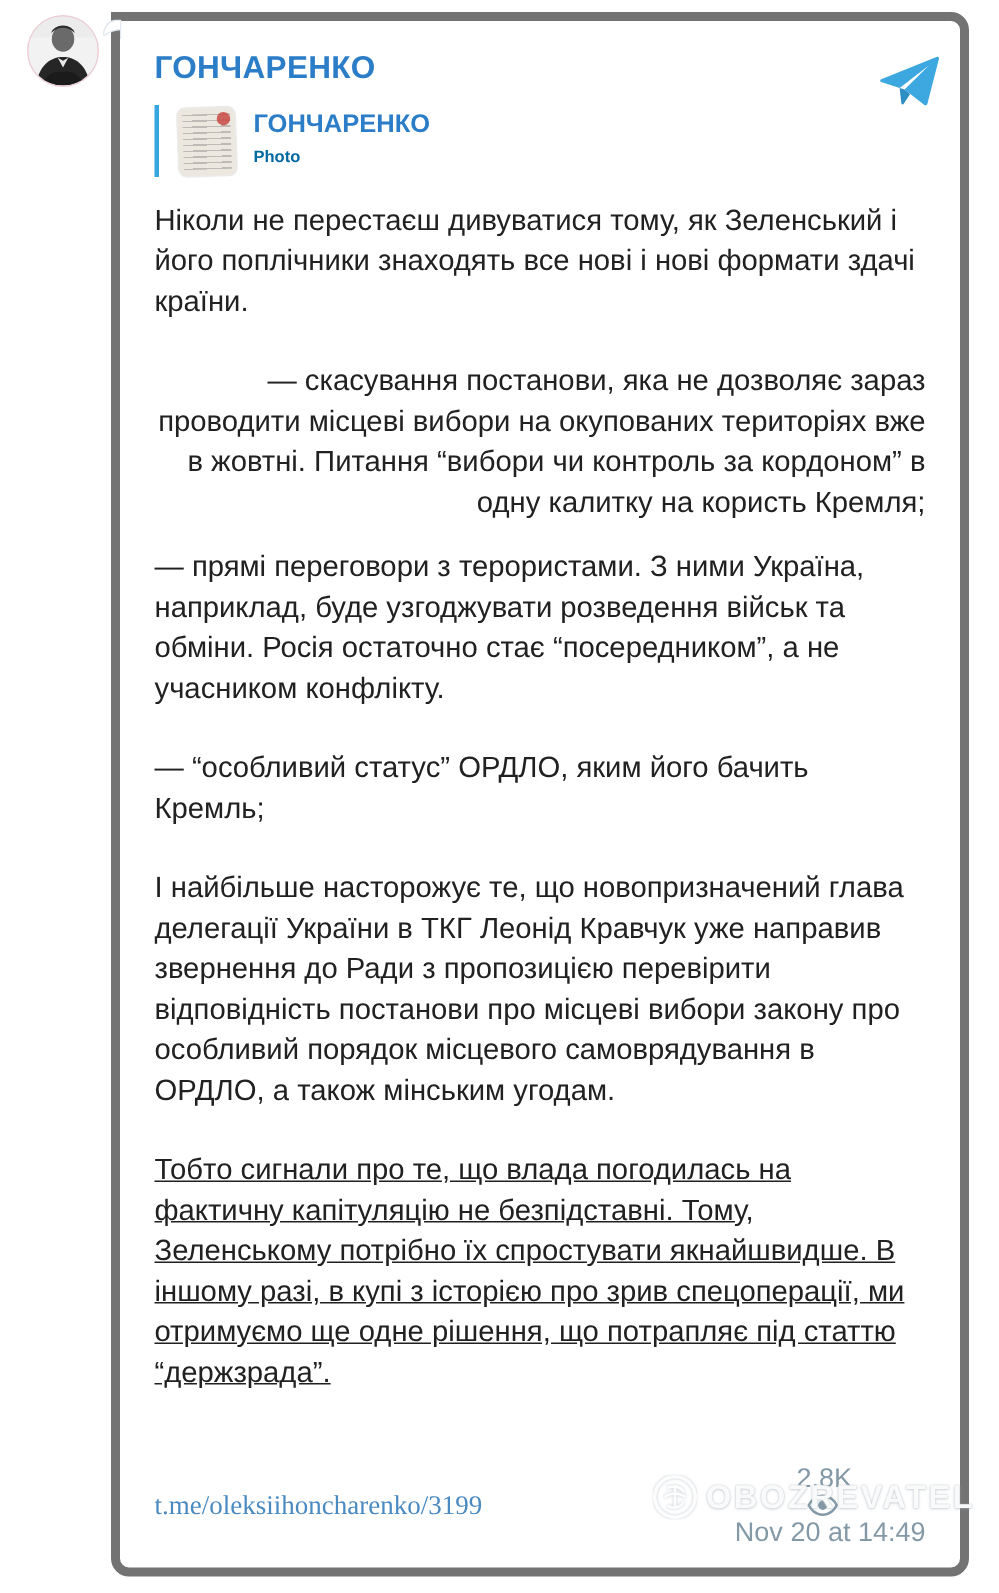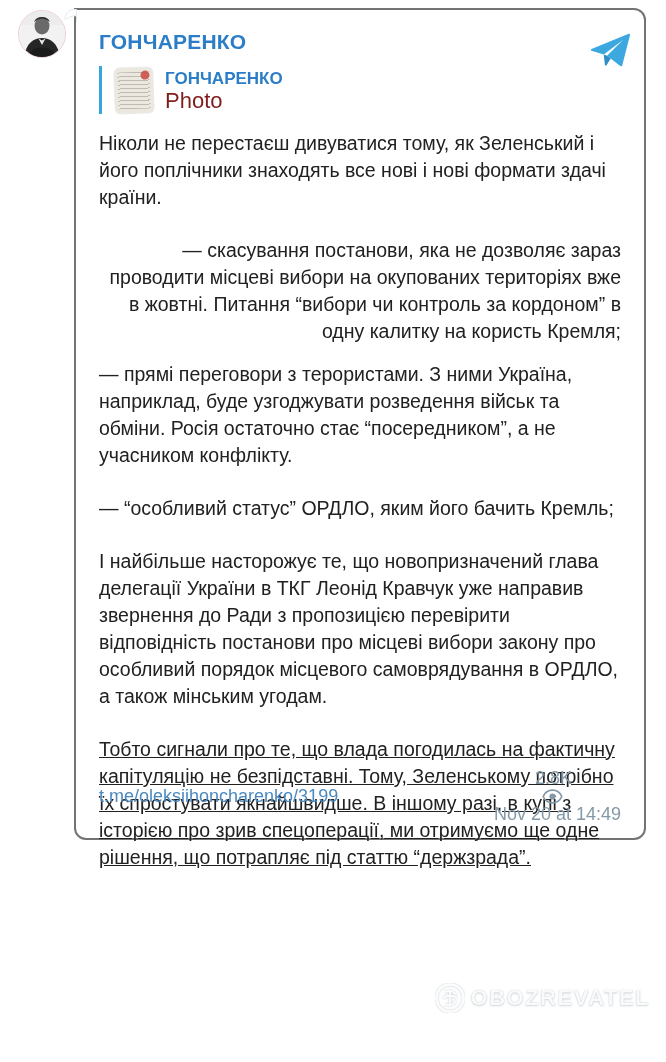--- a/index.html
+++ b/index.html
@@ -7,22 +7,22 @@
     position:relative;width:666px;height:1062px;background:#fff;overflow:hidden;
     font-family:"Liberation Sans","DejaVu Sans",sans-serif;
   }
   
   .avatar{
     position:absolute;left:18px;top:10px;width:48px;height:48px;border-radius:50%;
     overflow:hidden;border:1px solid #eccdd3;background:#f4f4f4;box-sizing:border-box;
   }
   
   .bubble{
-    position:absolute;left:74px;top:8px;width:572px;height:832px;box-sizing:border-box;
-    background:#fff;border:2px solid #737373;border-radius:0 12px 12px 12px;
+    position:absolute;left:74px;top:8px;width:572px;height:1043px;box-sizing:border-box;
+    background:#fff;border:6px solid #737373;border-radius:0 12px 12px 12px;
   }
   .tail{position:absolute;left:-12px;top:-1px;}
   .bubble-header{position:relative;padding:20px 60px 0 23px;}
   .channel-name{
     font-size:21px;font-weight:bold;color:#2b7dc7;letter-spacing:.2px;cursor:pointer;
   }
   .plane{position:absolute;top:18px;right:12px;width:44px;height:44px;cursor:pointer;}
   
   .quote{
     margin:12px 23px 0 23px;display:flex;align-items:center;
@@ -37,32 +37,32 @@
     position:absolute;inset:4px 3px;
     background:repeating-linear-gradient(180deg, rgba(90,90,90,.45) 0 1px, transparent 1px 4px);
     opacity:.7;
   }
   .thumb .stamp{
     position:absolute;top:3px;right:3px;width:9px;height:9px;border-radius:50%;
     background:#c94a43;opacity:.85;
   }
   .quote-text{margin-left:12px;line-height:22px;}
   .quote-title{font-size:17px;font-weight:bold;color:#2b7dc7;}
-  .quote-subtitle{font-size:22px;color:#7f1d1d;}
+  .quote-subtitle{font-size:11px;color:#0369a1;font-weight:bold;}
   
   .body{padding:0 23px;margin-top:14px;font-size:19.5px;line-height:27px;color:#212121;}
   .body p{margin:16px 0 26px 0;}
   .body p.mb-small{margin-bottom:8px;text-align:right;}
   .body p:last-child{margin-bottom:0;text-decoration:underline;}
   
   .footer{
     position:absolute;left:23px;right:23px;bottom:13px;display:flex;align-items:center;
     font-size:18px;white-space:nowrap;
   }
-  .post-link{color:#4b8ac0;text-decoration:none;cursor:pointer;}
+  .post-link{color:#4b8ac0;text-decoration:none;cursor:pointer;font-family:Liberation Serif, serif;}
   .meta{margin-left:auto;display:flex;align-items:center;color:#8499a7;flex-direction:column;}
   .views{margin-right:8px;}
   .eye{margin-right:10px;display:block;}
   
   .watermark{
     position:absolute;right:16px;top:983px;display:flex;align-items:center;gap:6px;
     pointer-events:none;z-index:5;
   }
   .wm-badge{width:30px;height:30px;flex:0 0 auto;opacity:.9;}
   .wm-text{

